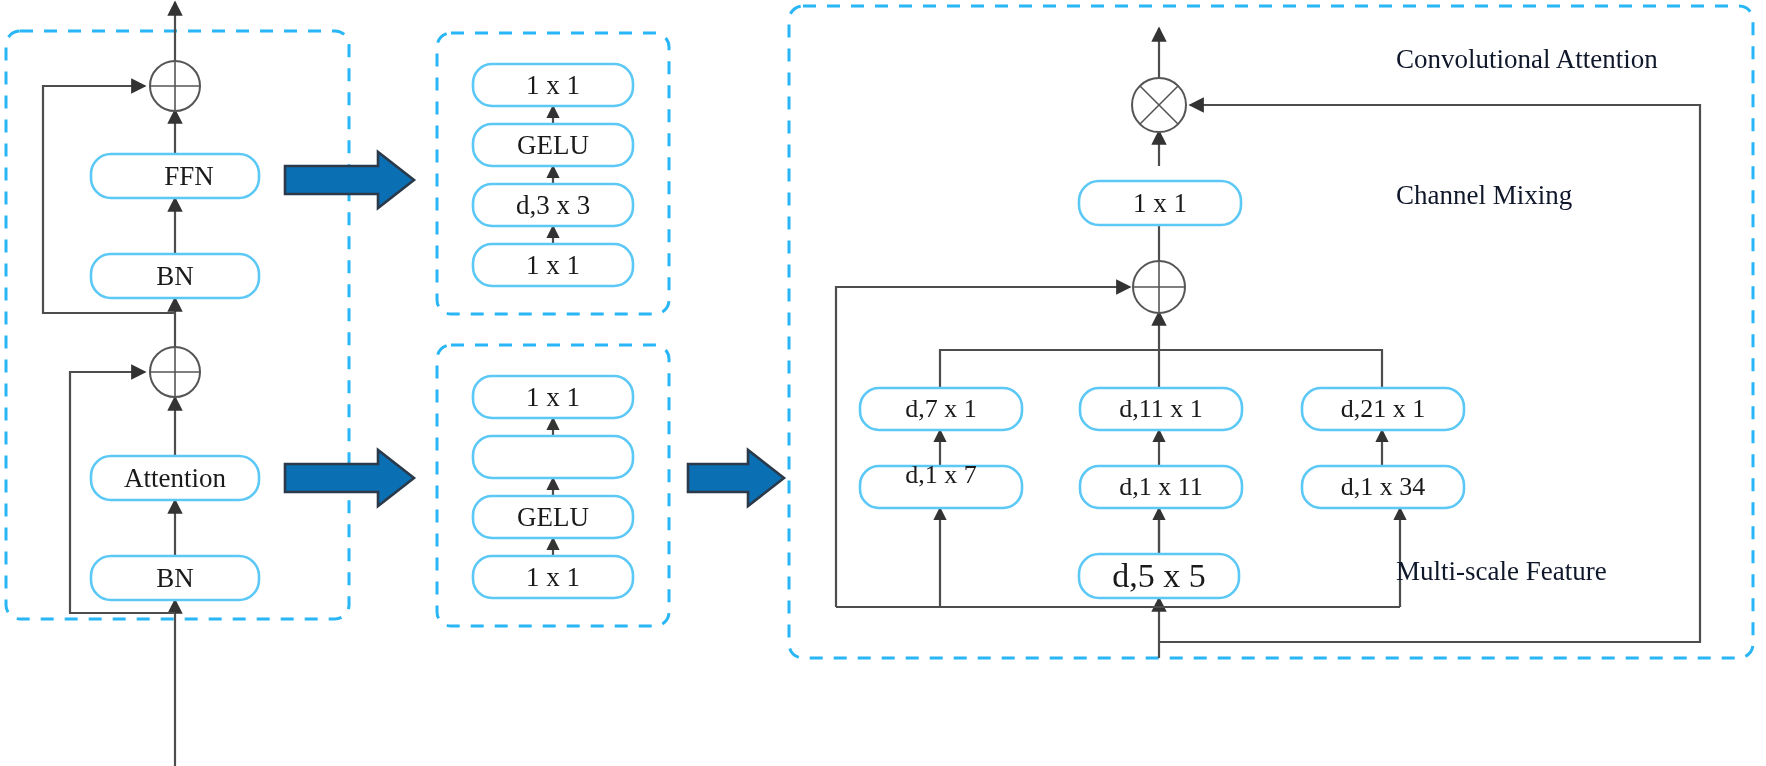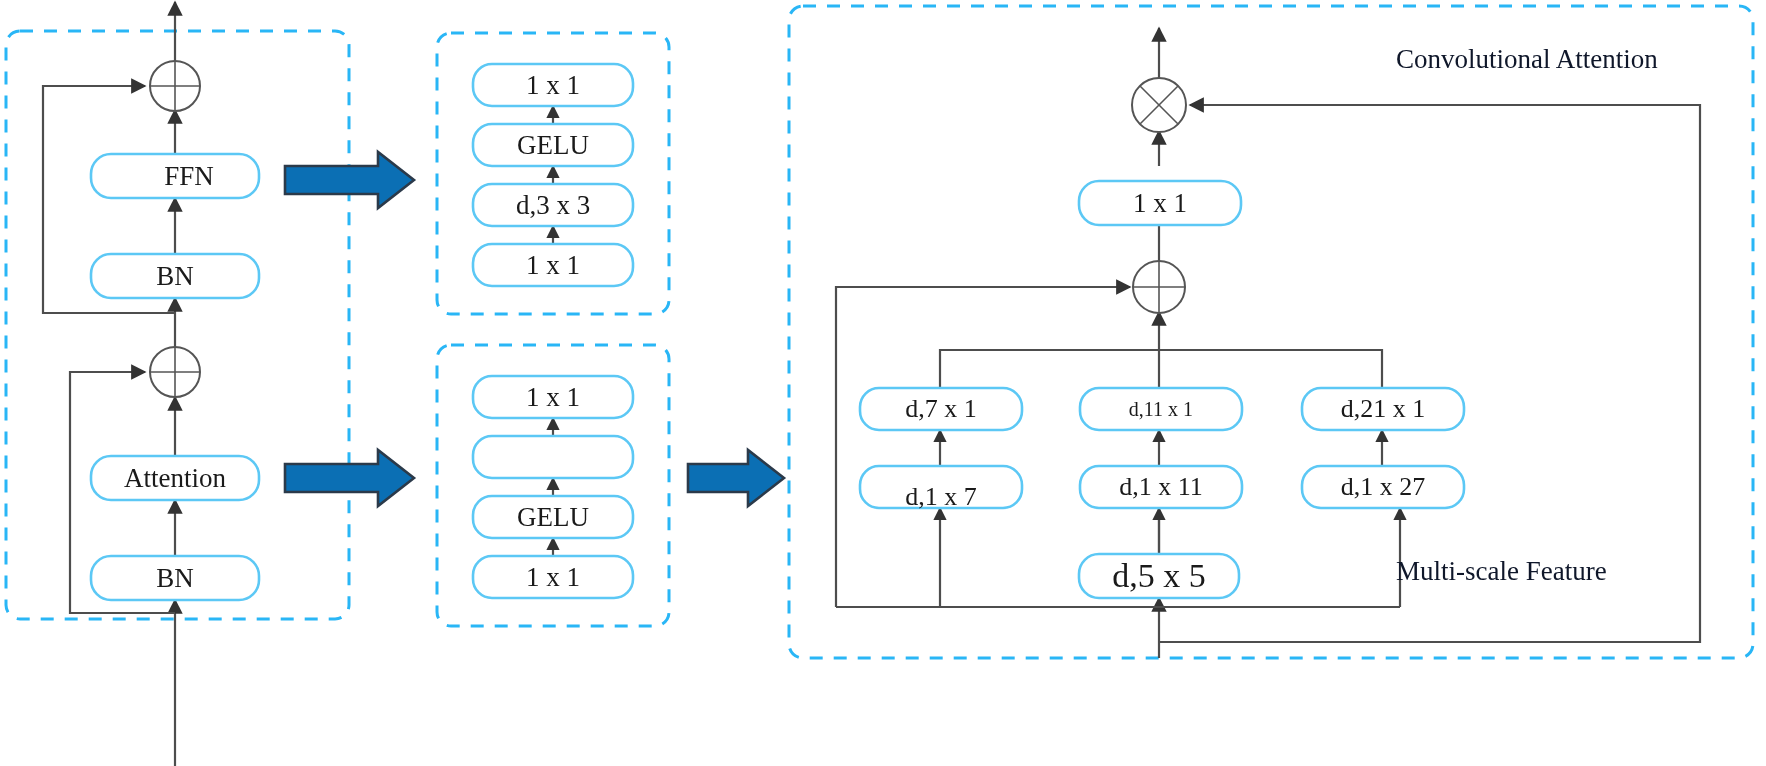--- a/index.html
+++ b/index.html
@@ -210,23 +210,24 @@
   <div class="node-label" style="left:473px; top:184px; width:160px; height:42px; font-size:27px;">d,3 x 3</div>
   <div class="node-label" style="left:473px; top:124px; width:160px; height:42px; font-size:27px;">GELU</div>
   <div class="node-label" style="left:473px; top:64px; width:160px; height:42px; font-size:27px;">1 x 1</div>
 
   <div class="node-label" style="left:473px; top:556px; width:160px; height:42px; font-size:27px;">1 x 1</div>
   <div class="node-label" style="left:473px; top:496px; width:160px; height:42px; font-size:27px;">GELU</div>
   <div class="node-label" style="left:473px; top:376px; width:160px; height:42px; font-size:27px;">1 x 1</div>
 
   <div class="node-label" style="left:1079px; top:181px; width:162px; height:44px; font-size:27px;">1 x 1</div>
   <div class="node-label" style="left:860px; top:388px; width:162px; height:42px; font-size:26px;">d,7 x 1</div>
-  <div class="node-label" style="left:860px; top:476px; width:162px; height:42px; font-size:26px;">d,1 x 7</div>
-  <div class="node-label" style="left:1080px; top:388px; width:162px; height:42px; font-size:20px;">d,11 x 1</div>
+  <div class="node-label" style="left:860px; top:454px; width:162px; height:42px; font-size:26px;">d,1 x 7</div>
+  <div class="node-label" style="left:1080px; top:388px; width:162px; height:42px; font-size:26px;">d,11 x 1</div>
   <div class="node-label" style="left:1080px; top:466px; width:162px; height:42px; font-size:26px;">d,1 x 11</div>
   <div class="node-label" style="left:1302px; top:388px; width:162px; height:42px; font-size:26px;border-radius:18px;">d,21 x 1</div>
-  <div class="node-label" style="left:1302px; top:466px; width:162px; height:42px; font-size:26px;">d,1 x 27</div>
+  <div class="node-label" style="left:1302px; top:466px; width:162px; height:42px; font-size:26px;">d,1 x 34</div>
   <div class="node-label" style="left:1079px; top:554px; width:160px; height:44px; font-size:34px;">d,5 x 5</div>
 
   <div class="ann-label" style="left:1396px; top:44px;">Convolutional Attention</div>
+  <div class="ann-label" style="left:1396px; top:180px;">Channel Mixing</div>
   <div class="ann-label" style="left:1396px; top:556px;">Multi-scale Feature</div>
 
 </div>
 
 </body></html>

